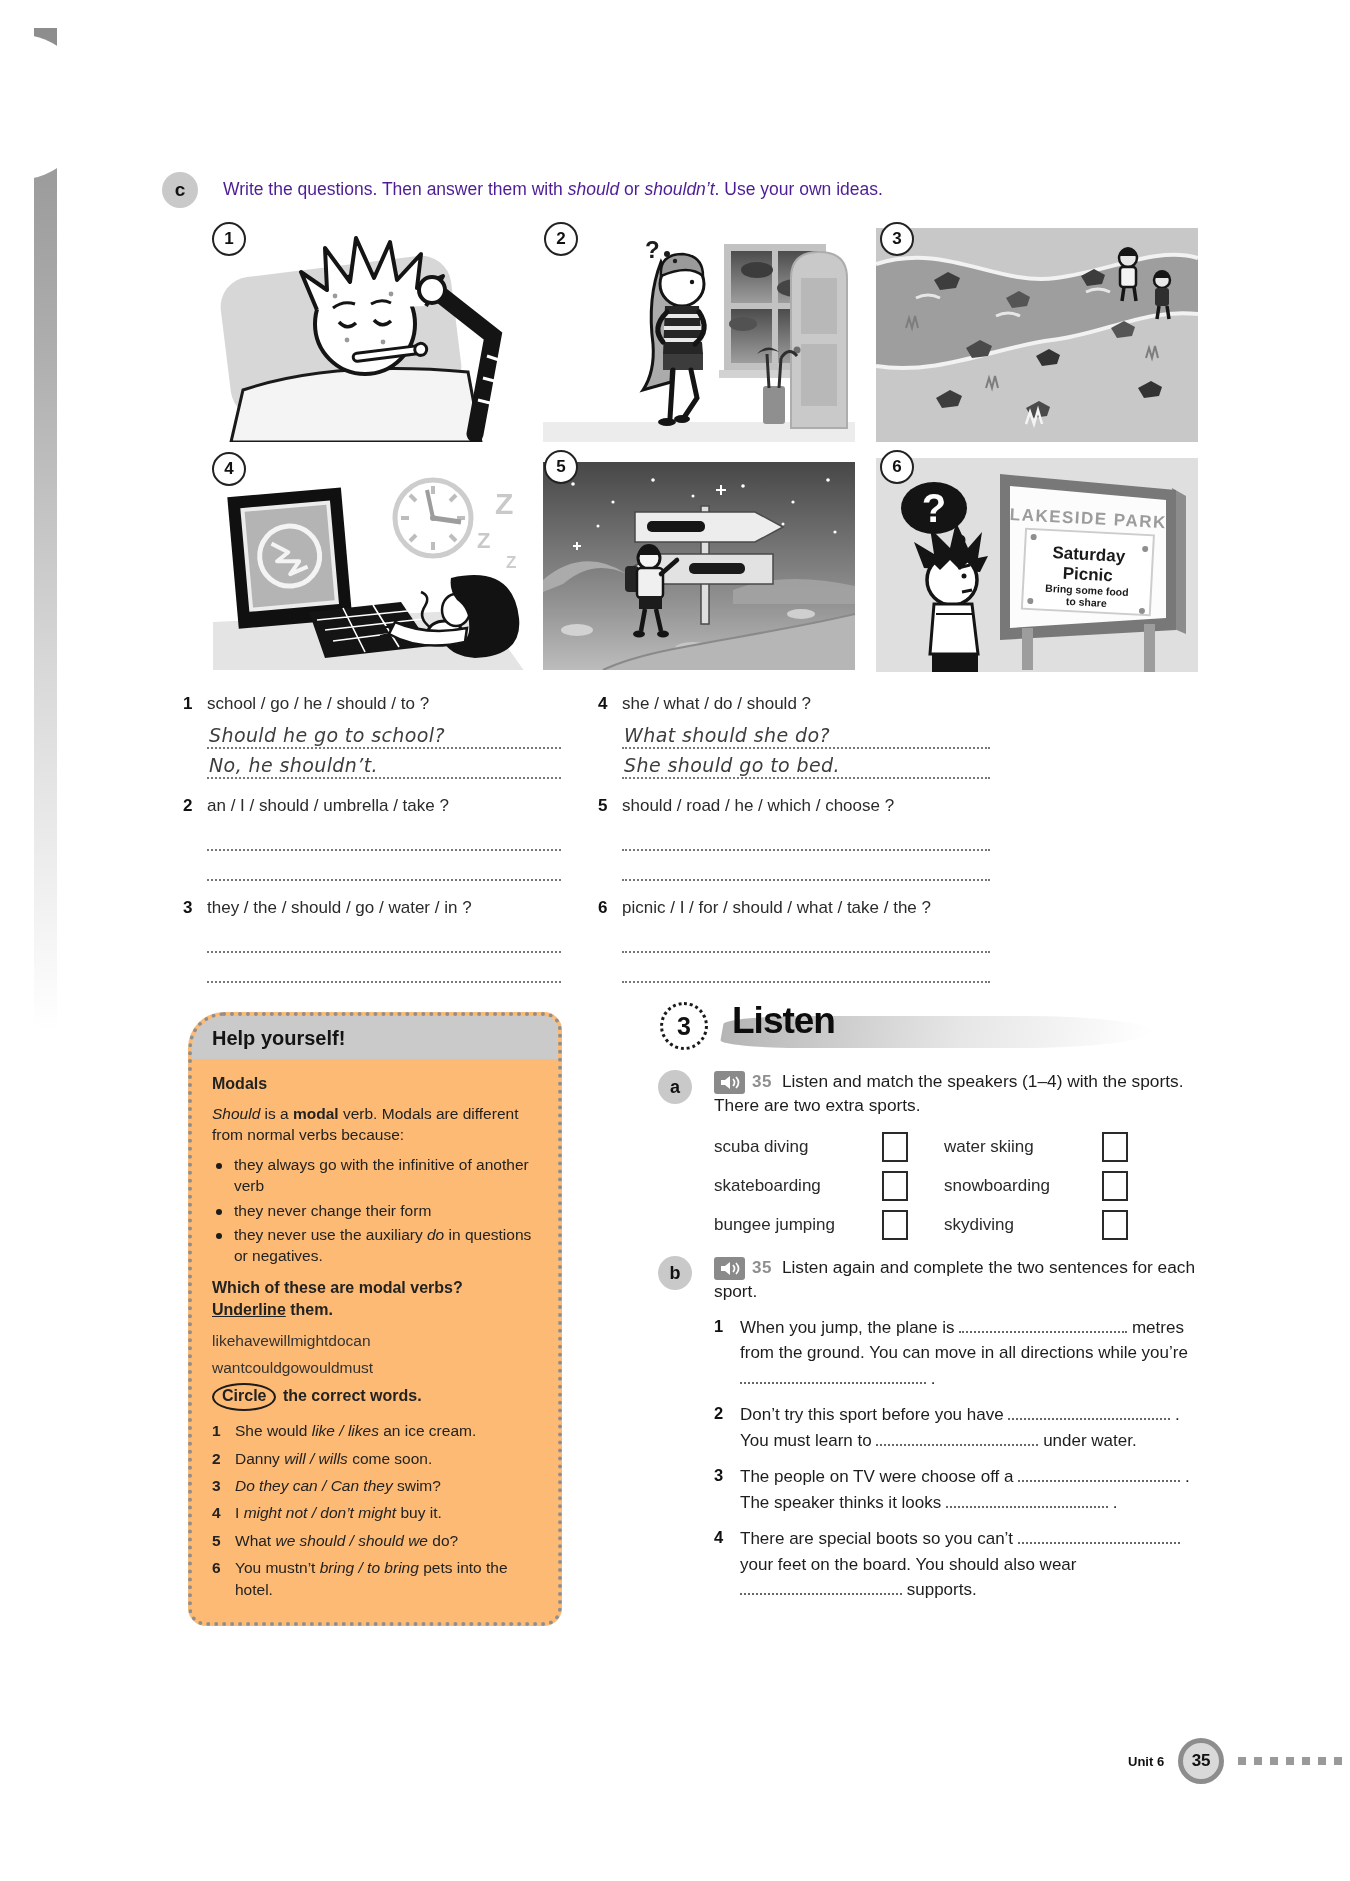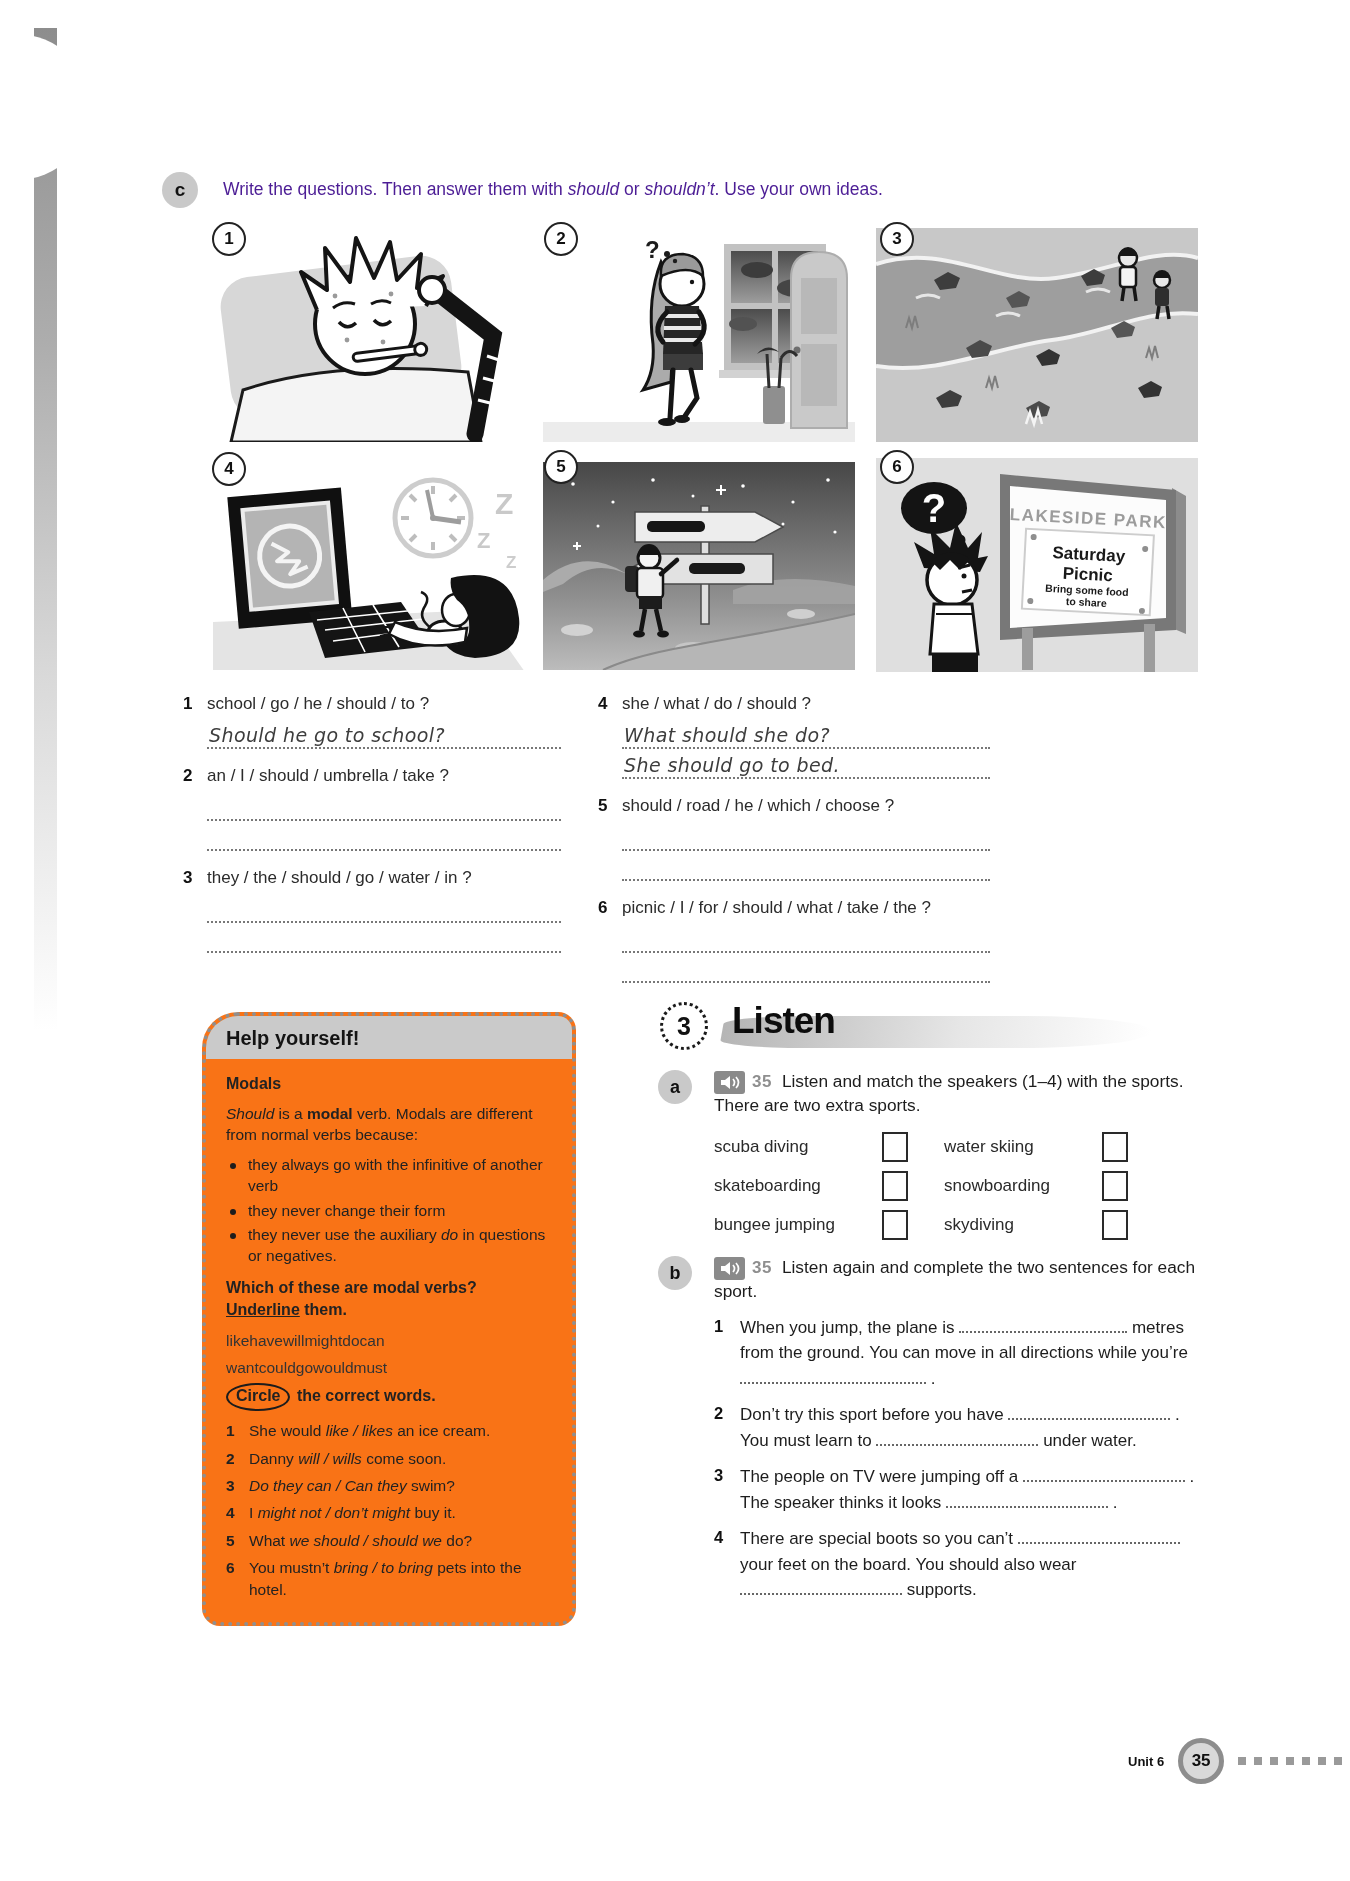--- a/index.html
+++ b/index.html
@@ -31,22 +31,22 @@
   #q-col-left{left:183px;top:694px;width:378px}
   #q-col-right{left:598px;top:694px;width:392px}
   .q-item{margin-bottom:17px}
   .q-prompt{display:flex;gap:10px;font-size:17px;color:#2b2b2b;margin-bottom:5px}
   .q-num{font-weight:bold;min-width:14px;color:#111}
   .ans-line{position:relative;height:30px;border-bottom:2px dotted #777;margin-left:24px}
   .handwriting{position:absolute;left:2px;bottom:1px;font-family:"DejaVu Sans",cursive;font-style:italic;
     font-size:19px;color:#3d3d3d;letter-spacing:.4px;white-space:nowrap}
 
   
-  .help-box{position:absolute;left:202px;top:1012px;width:374px;border:4px dotted #8f8f8f;
-    border-radius:36px 18px 18px 18px;background:#f97316;overflow:hidden}
+  .help-box{position:absolute;left:188px;top:1012px;width:374px;border:4px dotted #8f8f8f;
+    border-radius:36px 18px 18px 18px;background:#fdba74;overflow:hidden}
   .help-hd{background:#cacaca;padding:11px 20px 9px;font-size:20px;font-weight:bold;color:#141414}
   .help-body{padding:14px 18px 16px 20px;font-size:15.5px;line-height:1.38;color:#222}
   .help-heading{font-weight:bold;font-size:16px;margin-bottom:8px}
   .help-intro{margin-bottom:8px}
   .bullet-row{display:flex;margin-bottom:3px}
   .bullet-dot{width:6px;height:6px;border-radius:50%;background:#1c1c1c;margin:9px 12px 0 4px;flex:none}
   .help-task{font-size:16px;margin:10px 0 9px;line-height:1.4}
   .word-row{display:flex;justify-content:flex-start;font-size:15.5px;color:#333;margin-bottom:5px}
   .word-row.second{padding-right:24px}
   .circle-line{font-weight:bold;font-size:16px;margin:4px 0 9px}
@@ -323,20 +323,23 @@
 
   <div class="q-col" id="q-col-left">
       <div class="q-item">
         <div class="q-prompt">
           <span class="q-num">1</span>
           <span class="q-text">school / go / he / should / to ?</span>
         </div>
         <div class="ans-line">
           <span class="handwriting">Should he go to school?</span>
         </div>
+        <div class="ans-line">
+          <span class="handwriting">No, he shouldn’t.</span>
+        </div>
       </div>
       <div class="q-item">
         <div class="q-prompt">
           <span class="q-num">2</span>
           <span class="q-text">an / I / should / umbrella / take ?</span>
         </div>
         <div class="ans-line"></div>
         <div class="ans-line"></div>
       </div>
       <div class="q-item">
@@ -498,21 +501,21 @@
             <div class="b-item">
               <span class="b-num">1</span>
               <span class="b-text"><span>When you jump, the plane is </span><span class="blank" style="width: 168px;"></span><span> metres from the ground. You can move in all directions while you’re </span><span class="blank" style="width: 186px;"></span><span> .</span></span>
             </div>
             <div class="b-item">
               <span class="b-num">2</span>
               <span class="b-text"><span>Don’t try this sport before you have </span><span class="blank" style="width: 162px;"></span><span> . You must learn to </span><span class="blank" style="width: 162px;"></span><span> under water.</span></span>
             </div>
             <div class="b-item">
               <span class="b-num">3</span>
-              <span class="b-text"><span>The people on TV were jumping off a </span><span class="blank" style="width: 162px;"></span><span> . The speaker thinks it looks </span><span class="blank" style="width: 162px;"></span><span> .</span></span>
+              <span class="b-text"><span>The people on TV were choose off a </span><span class="blank" style="width: 162px;"></span><span> . The speaker thinks it looks </span><span class="blank" style="width: 162px;"></span><span> .</span></span>
             </div>
             <div class="b-item">
               <span class="b-num">4</span>
               <span class="b-text"><span>There are special boots so you can’t </span><span class="blank" style="width: 162px;"></span><span> your feet on the board. You should also wear </span><span class="blank" style="width: 162px;"></span><span> supports.</span></span>
             </div>
           </div>
       </div>
     </div>
   </div>
 

